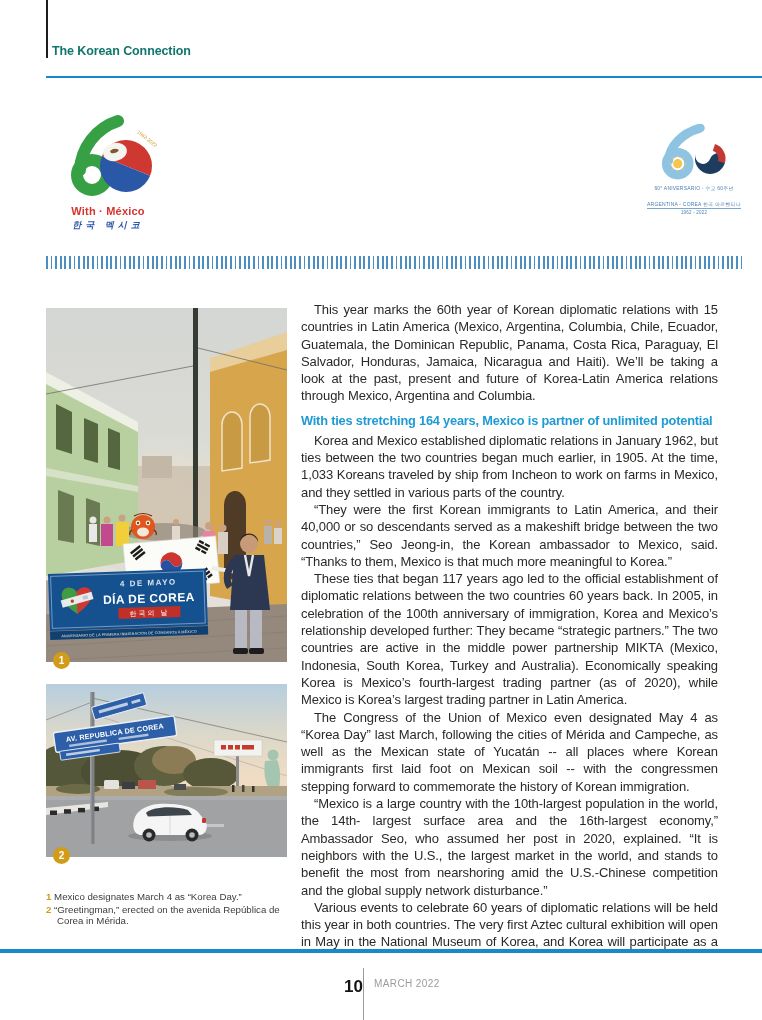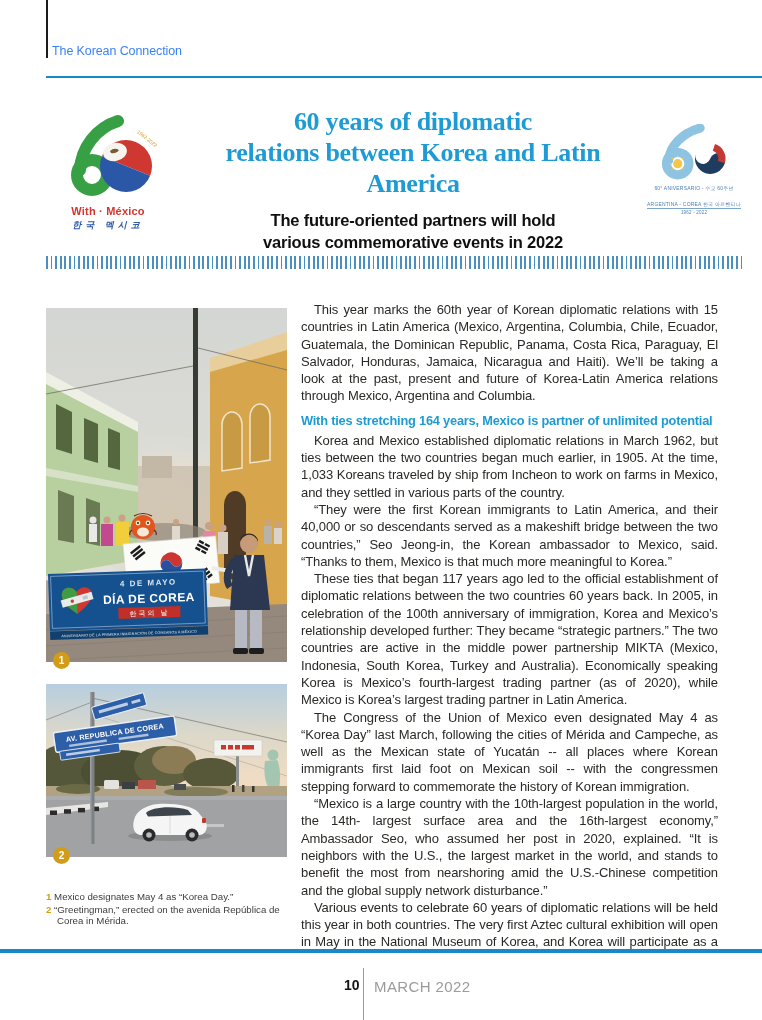--- a/index.html
+++ b/index.html
@@ -1,20 +1,20 @@
 <!DOCTYPE html>
 <html><head>
 <meta charset="utf-8">
 <style>
   html,body{margin:0;padding:0;background:#fff;}
   .page{position:relative;width:762px;height:1020px;background:#ffffff;overflow:hidden;
         font-family:"Liberation Sans",sans-serif;color:#262626;}
   
   .left-rule{position:absolute;left:46px;top:0;width:1.5px;height:58px;background:#1c1c1c;}
-  .kicker{position:absolute;left:52px;top:44px;font-size:12.5px;font-weight:normal;color:#3b82f6;letter-spacing:-0.1px;}
+  .kicker{position:absolute;left:52px;top:44px;font-size:12.5px;font-weight:bold;color:#0f766e;letter-spacing:-0.1px;}
   .top-rule{position:absolute;left:46px;right:0;top:76px;height:2px;background:#1789cb;}
   
   .masthead{position:absolute;left:46px;right:0;top:98px;height:148px;}
   .logo-mx{position:absolute;left:0;top:16px;width:124px;text-align:center;}
   .logo-mx .l1{font-size:11px;font-weight:bold;color:#d5342f;letter-spacing:0.2px;margin-top:1px;}
   .logo-mx .l2{font-size:9px;font-weight:bold;color:#2b57a7;letter-spacing:4px;margin-top:2px;font-style:italic;}
   .title-block{position:absolute;left:150px;right:132px;top:8px;text-align:center;}
   .title-block h1{margin:0;font-family:"Liberation Serif",serif;font-weight:bold;
         font-size:26px;line-height:31px;color:#1e9bd4;letter-spacing:-0.3px;}
   .subtitle{margin-top:10px;font-size:16.5px;line-height:22px;font-weight:bold;color:#101010;letter-spacing:-0.2px;}
@@ -38,23 +38,23 @@
         padding-left:11px;text-indent:-11px;}
   .capnum{color:#d29c18;font-weight:bold;}
   
   .text-col{position:absolute;left:301px;top:301px;width:417px;height:648px;overflow:hidden;}
   .text-col p{margin:0;font-size:13px;line-height:17.3px;text-align:justify;
         color:#2b2926;text-indent:13px;letter-spacing:-0.1px;}
   .text-col h3{margin:8px 0 4px;font-size:12.8px;line-height:15px;color:#1e9bd4;
         font-weight:bold;letter-spacing:-0.2px;}
   
   .bottom-rule{position:absolute;left:0;right:0;top:949px;height:4px;background:#1789cb;}
-  .pagenum{position:absolute;left:344px;top:977px;font-size:14px;font-weight:bold;color:#141414;text-align:center;}
+  .pagenum{position:absolute;left:344px;top:977px;font-size:17px;font-weight:bold;color:#141414;text-align:center;}
   .footer-divider{position:absolute;left:363px;top:968px;width:1px;height:52px;background:#9a9a9a;}
-  .issue{position:absolute;left:374px;top:978px;font-size:15px;color:#9b9b9b;letter-spacing:0.4px;}
+  .issue{position:absolute;left:374px;top:978px;font-size:10px;color:#9b9b9b;letter-spacing:0.4px;}
 </style>
 </head>
 <body>
 
 <div class="page">
 
   <div class="left-rule"></div>
   <div class="kicker">The Korean Connection</div>
   <div class="top-rule"></div>
 
@@ -69,28 +69,20 @@
           <path d="M94,52 A26,26 0 0 1 42,52 Z" fill="#2b57a7"></path>
         </g>
         <ellipse cx="57" cy="38" rx="12" ry="9" fill="#f6f4ee" transform="rotate(-12 57 38)"></ellipse>
         <path d="M52,37 q4,-4 9,-1 q-3,4 -8,3 z" fill="#7a5a30"></path>
         <text x="88" y="26" font-size="5" fill="#c8a238" text-anchor="middle" transform="rotate(38 88 26)" font-family="Liberation Sans, sans-serif">1962-2022</text>
       </svg>
       <div class="l1">With · México</div>
       <div class="l2">한국 멕시코</div>
     </div>
 
-    <div class="title-block">
-      <h1><span>60 years of diplomatic</span><br>
-          <span>relations between Korea and Latin America</span></h1>
-      <div class="subtitle">
-        <span>The future-oriented partners will hold</span><br>
-        <span>various commemorative events in 2022</span>
-      </div>
-    </div>
 
     <div class="logo-ar">
       <svg viewBox="0 0 80 56" width="82" height="57">
         <path d="M46,4 C28,9 16,22 15,36" stroke="#8ec3e2" stroke-width="9" fill="none" stroke-linecap="round"></path>
         <circle cx="24" cy="39" r="11" fill="none" stroke="#8ec3e2" stroke-width="9"></circle>
         <circle cx="24" cy="39" r="4.5" fill="#f4c64a"></circle>
         <g stroke="#f4c64a" stroke-width="1">
           <line x1="24" y1="32.5" x2="24" y2="30.5"></line>
             <line x1="24" y1="45.5" x2="24" y2="47.5"></line>
           <line x1="17.5" y1="39" x2="15.5" y2="39"></line>
@@ -334,28 +326,28 @@
       </g>
       <g transform="rotate(-8 45 68)">
         <rect x="14" y="63" width="60" height="9" rx="1" fill="#2d5fa8" stroke="#e9eef6" stroke-width="0.8"></rect>
         <rect x="20" y="66" width="34" height="2.4" fill="#d7e2f0" opacity="0.85"></rect>
       </g>
     </svg>
     <div class="badge">2</div>
   </figure>
 
   <div class="captions">
-    <p><span class="capnum">1</span> <span>Mexico designates May 4 as “Korea Day.”</span></p>
+    <p><span class="capnum">1</span> <span>Mexico designates March 4 as “Korea Day.”</span></p>
     <p><span class="capnum">2</span> <span>“Greetingman,” erected on the avenida República de Corea in Mérida.</span></p>
   </div>
 
   <div class="text-col">
     <p>This year marks the 60th year of Korean diplomatic relations with 15 countries in Latin America (Mexico, Argentina, Columbia, Chile, Ecuador, Guatemala, the Dominican Republic, Panama, Costa Rica, Paraguay, El Salvador, Honduras, Jamaica, Nicaragua and Haiti). We’ll be taking a look at the past, present and future of Korea-Latin America relations through Mexico, Argentina and Columbia.</p>
     <h3>With ties stretching 164 years, Mexico is partner of unlimited potential</h3>
-    <p>Korea and Mexico established diplomatic relations in March 1962, but ties between the two countries began much earlier, in 1905. At the time, 1,033 Koreans traveled by ship from Incheon to work on farms in Mexico, and they settled in various parts of the country.</p>
+    <p>Korea and Mexico established diplomatic relations in January 1962, but ties between the two countries began much earlier, in 1905. At the time, 1,033 Koreans traveled by ship from Incheon to work on farms in Mexico, and they settled in various parts of the country.</p>
     <p>“They were the first Korean immigrants to Latin America, and their 40,000 or so descendants served as a makeshift bridge between the two countries,” Seo Jeong-in, the Korean ambassador to Mexico, said. “Thanks to them, Mexico is that much more meaningful to Korea.”</p>
     <p>These ties that began 117 years ago led to the official establishment of diplomatic relations between the two countries 60 years back. In 2005, in celebration of the 100th anniversary of immigration, Korea and Mexico’s relationship developed further: They became “strategic partners.” The two countries are active in the middle power partnership MIKTA (Mexico, Indonesia, South Korea, Turkey and Australia). Economically speaking Korea is Mexico’s fourth-largest trading partner (as of 2020), while Mexico is Korea’s largest trading partner in Latin America.</p>
     <p>The Congress of the Union of Mexico even designated May 4 as “Korea Day” last March, following the cities of Mérida and Campeche, as well as the Mexican state of Yucatán -- all places where Korean immigrants first laid foot on Mexican soil -- with the congressmen stepping forward to commemorate the history of Korean immigration.</p>
     <p>“Mexico is a large country with the 10th-largest population in the world, the 14th- largest surface area and the 16th-largest economy,” Ambassador Seo, who assumed her post in 2020, explained. “It is neighbors with the U.S., the largest market in the world, and stands to benefit the most from nearshoring amid the U.S.-Chinese competition and the global supply network disturbance.”</p>
     <p>Various events to celebrate 60 years of diplomatic relations will be held this year in both countries. The very first Aztec cultural exhibition will open in May in the National Museum of Korea, and Korea will participate as a guest country of honor in the Festival Internacional Cervantino in October. Mexico City is also discussing the designation of a “Seoul Street.” Veterans of the Korean War from Mexico, who participated as part of the U.S. forces, will be revisiting Korea for the first time since the war through the invitation of Korean corporations.</p>
     <p>Mentioning the means to take the Korea-Mexico relations -- and furthermore, Korea-Latin America relations -- to the next level, Seo said, “We need efforts similar to the New Southern</p>
   </div>
 
   <div class="bottom-rule"></div>
   <span class="pagenum">10</span>

